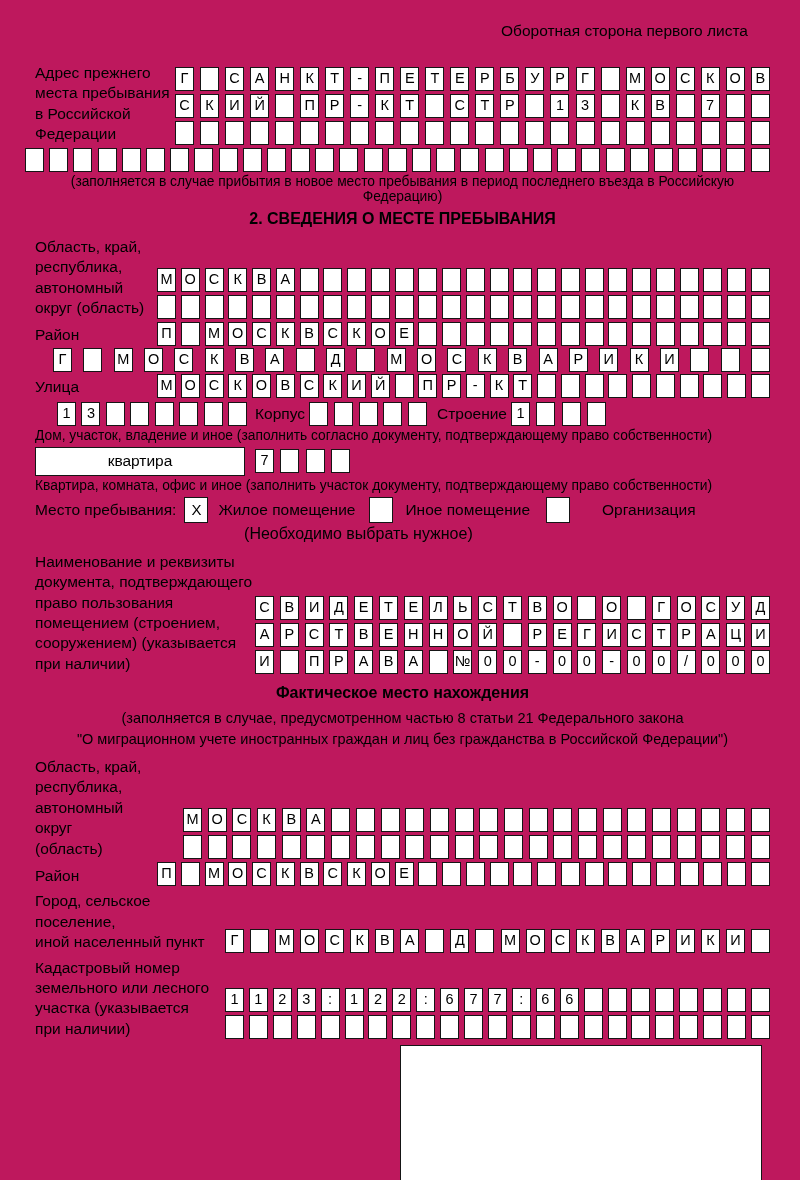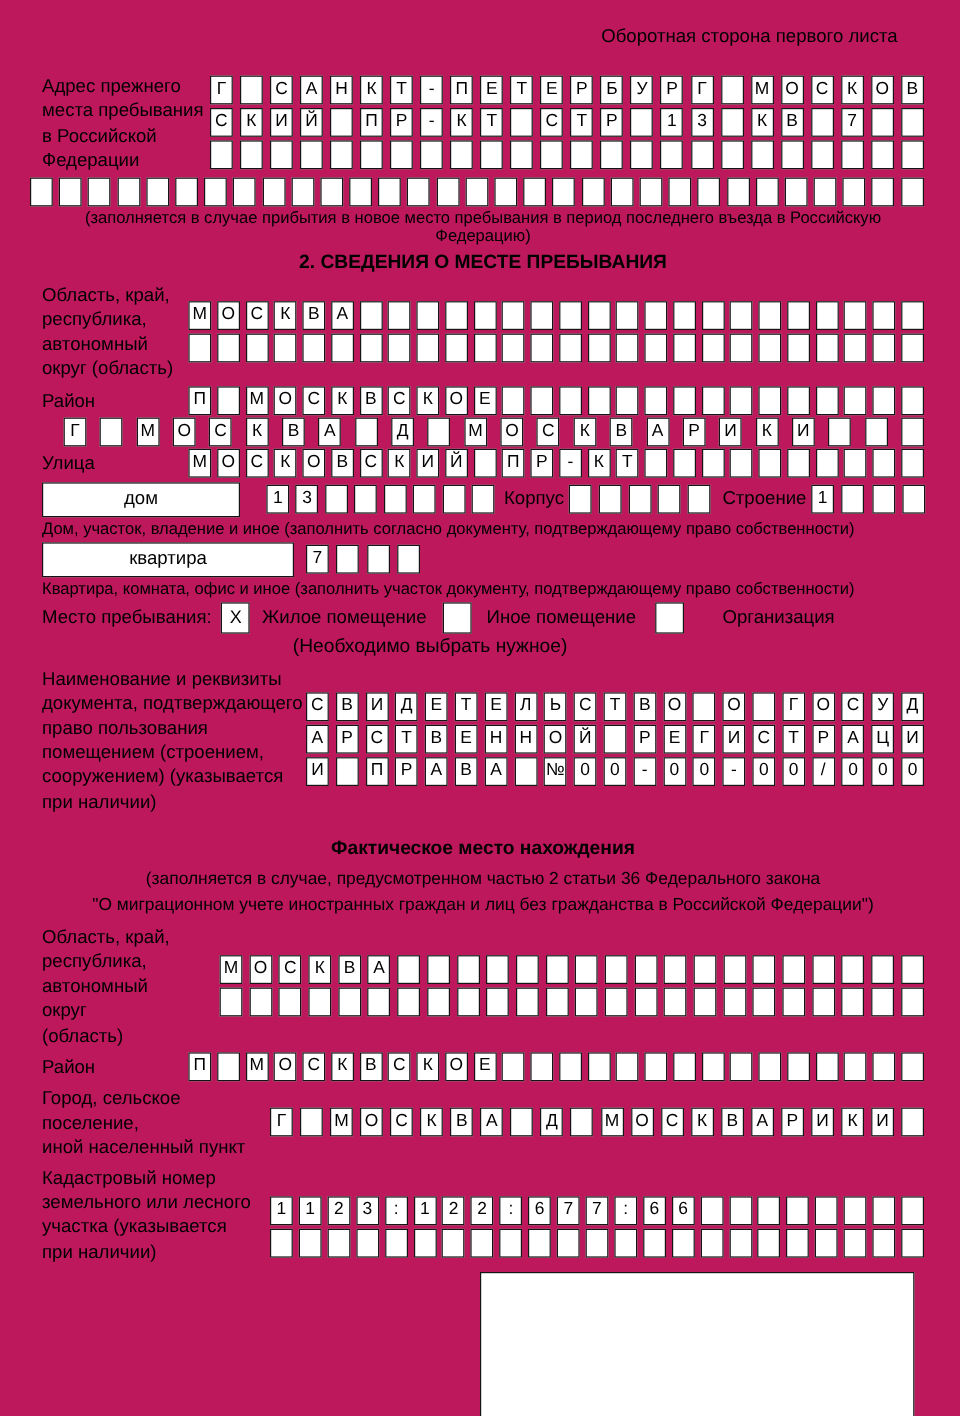--- a/index.html
+++ b/index.html
@@ -8,21 +8,21 @@
     width:800px; height:1180px;
     box-sizing:border-box;
     padding:10px 30px 0 35px;
     font-family:Liberation Sans, sans-serif;
     color:#000;
     background:#be185d;
     overflow:hidden;
   }
   .corner-note { text-align:right; font-size:15.5px; margin:12px 22px 20px 0; }
 
-  .block { display:flex; align-items:center; margin-bottom:2px; }
+  .block { display:flex; align-items:flex-end; margin-bottom:2px; }
   .lbl { flex:none; font-size:15.5px; line-height:1.32; white-space:pre-line; padding-top:3px; }
   .rows { flex:1; display:flex; flex-direction:column; gap:3px; }
 
   .boxes { display:flex; justify-content:space-between; flex:1; }
   .boxes .cell {
     box-sizing:border-box;
     width:19px; height:24px;
     border:1.6px solid #151515;
     font-size:14.5px; line-height:21px;
     text-align:center; flex:none;
@@ -337,21 +337,20 @@
         <span class="cell"></span>
         <span class="cell"></span>
         <span class="cell"></span>
         <span class="cell"></span>
         <span class="cell"></span>
         <span class="cell"></span>
       </div>
   </div>
 
   <div class="inline-row">
-    <div class="field-box" style="width:165px">дом</div>
     <div class="boxes" style="width:190px; margin-left:22px; flex:none">
         <span class="cell">1</span>
         <span class="cell">3</span>
         <span class="cell"></span>
         <span class="cell"></span>
         <span class="cell"></span>
         <span class="cell"></span>
         <span class="cell"></span>
         <span class="cell"></span>
       </div>
@@ -474,22 +473,22 @@
           <span class="cell">0</span>
           <span class="cell">0</span>
           <span class="cell">/</span>
           <span class="cell">0</span>
           <span class="cell">0</span>
           <span class="cell">0</span>
         </div>
     </div>
   </div>
 
-  <div class="heading" style="margin-top:20px">Фактическое место нахождения</div>
-  <div class="fakt-note">(заполняется в случае, предусмотренном частью 2 статьи 36 Федерального закона</div>
+  <div class="heading" style="margin-top:10px">Фактическое место нахождения</div>
+  <div class="fakt-note">(заполняется в случае, предусмотренном частью 8 статьи 21 Федерального закона</div>
   <div class="fakt-note" style="margin-bottom:5px">"О миграционном учете иностранных граждан и лиц без гражданства в Российской Федерации")</div>
 
   <div class="block">
     <div class="lbl" style="width:122px">Область, край,
 республика,
 автономный округ
 (область)</div>
     <div class="rows" style="margin-left:26px">
       <div class="boxes">
           <span class="cell">М</span>

